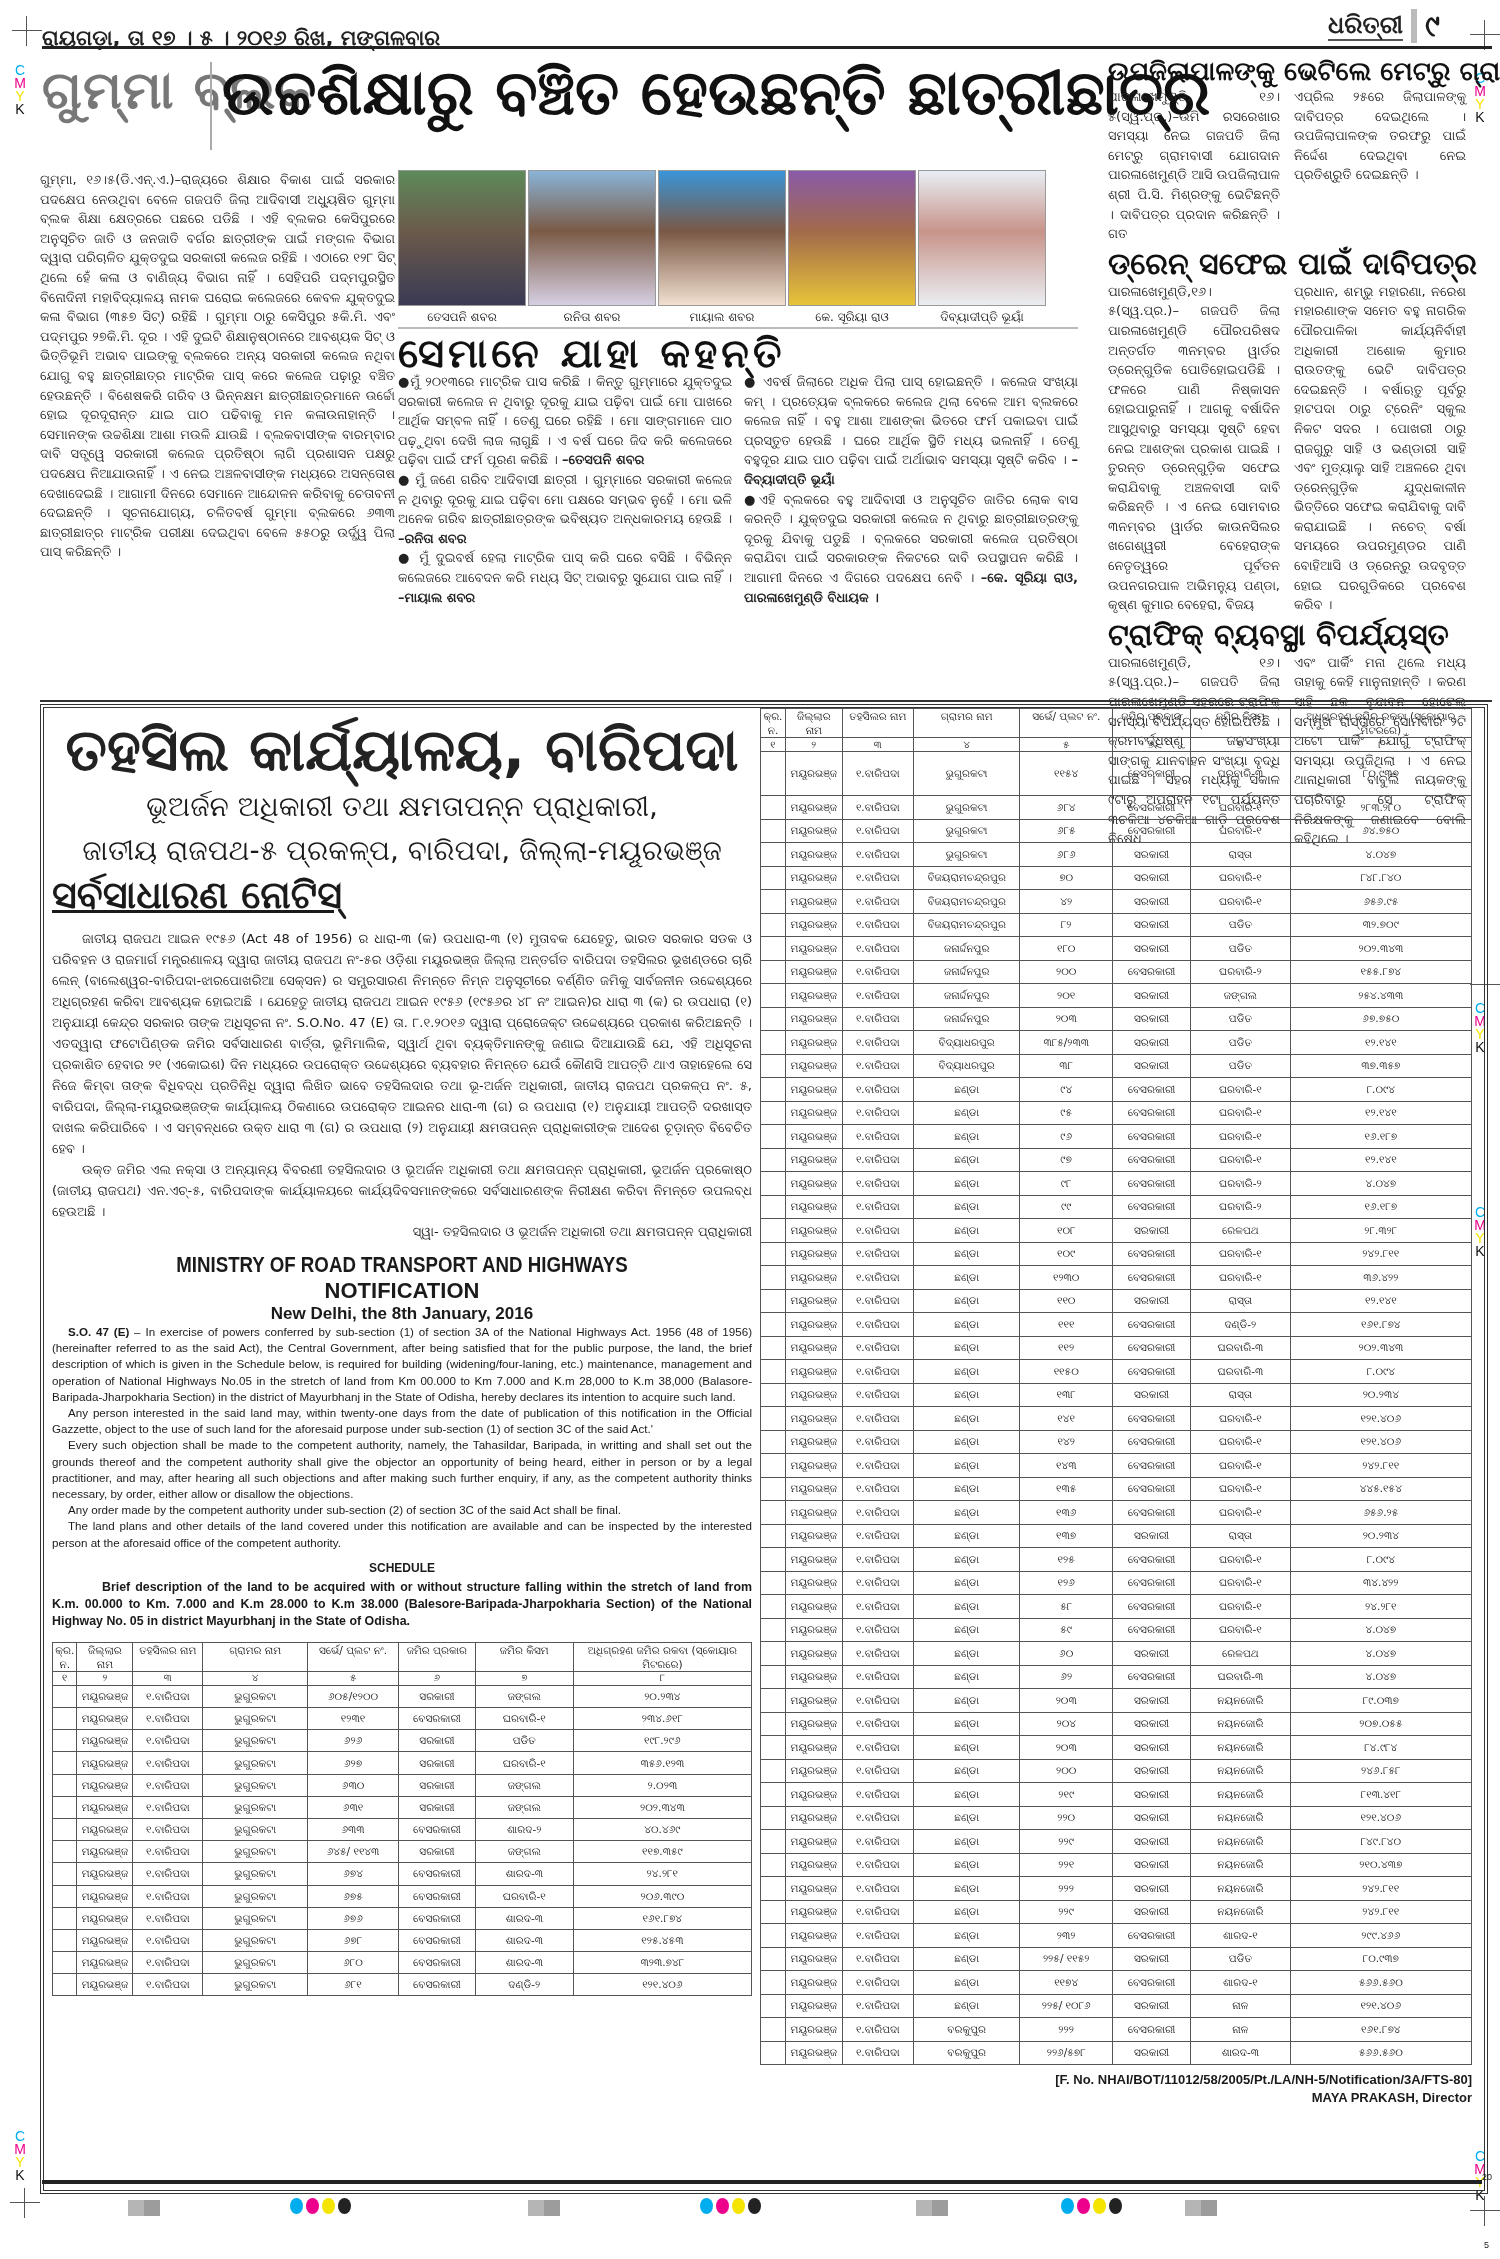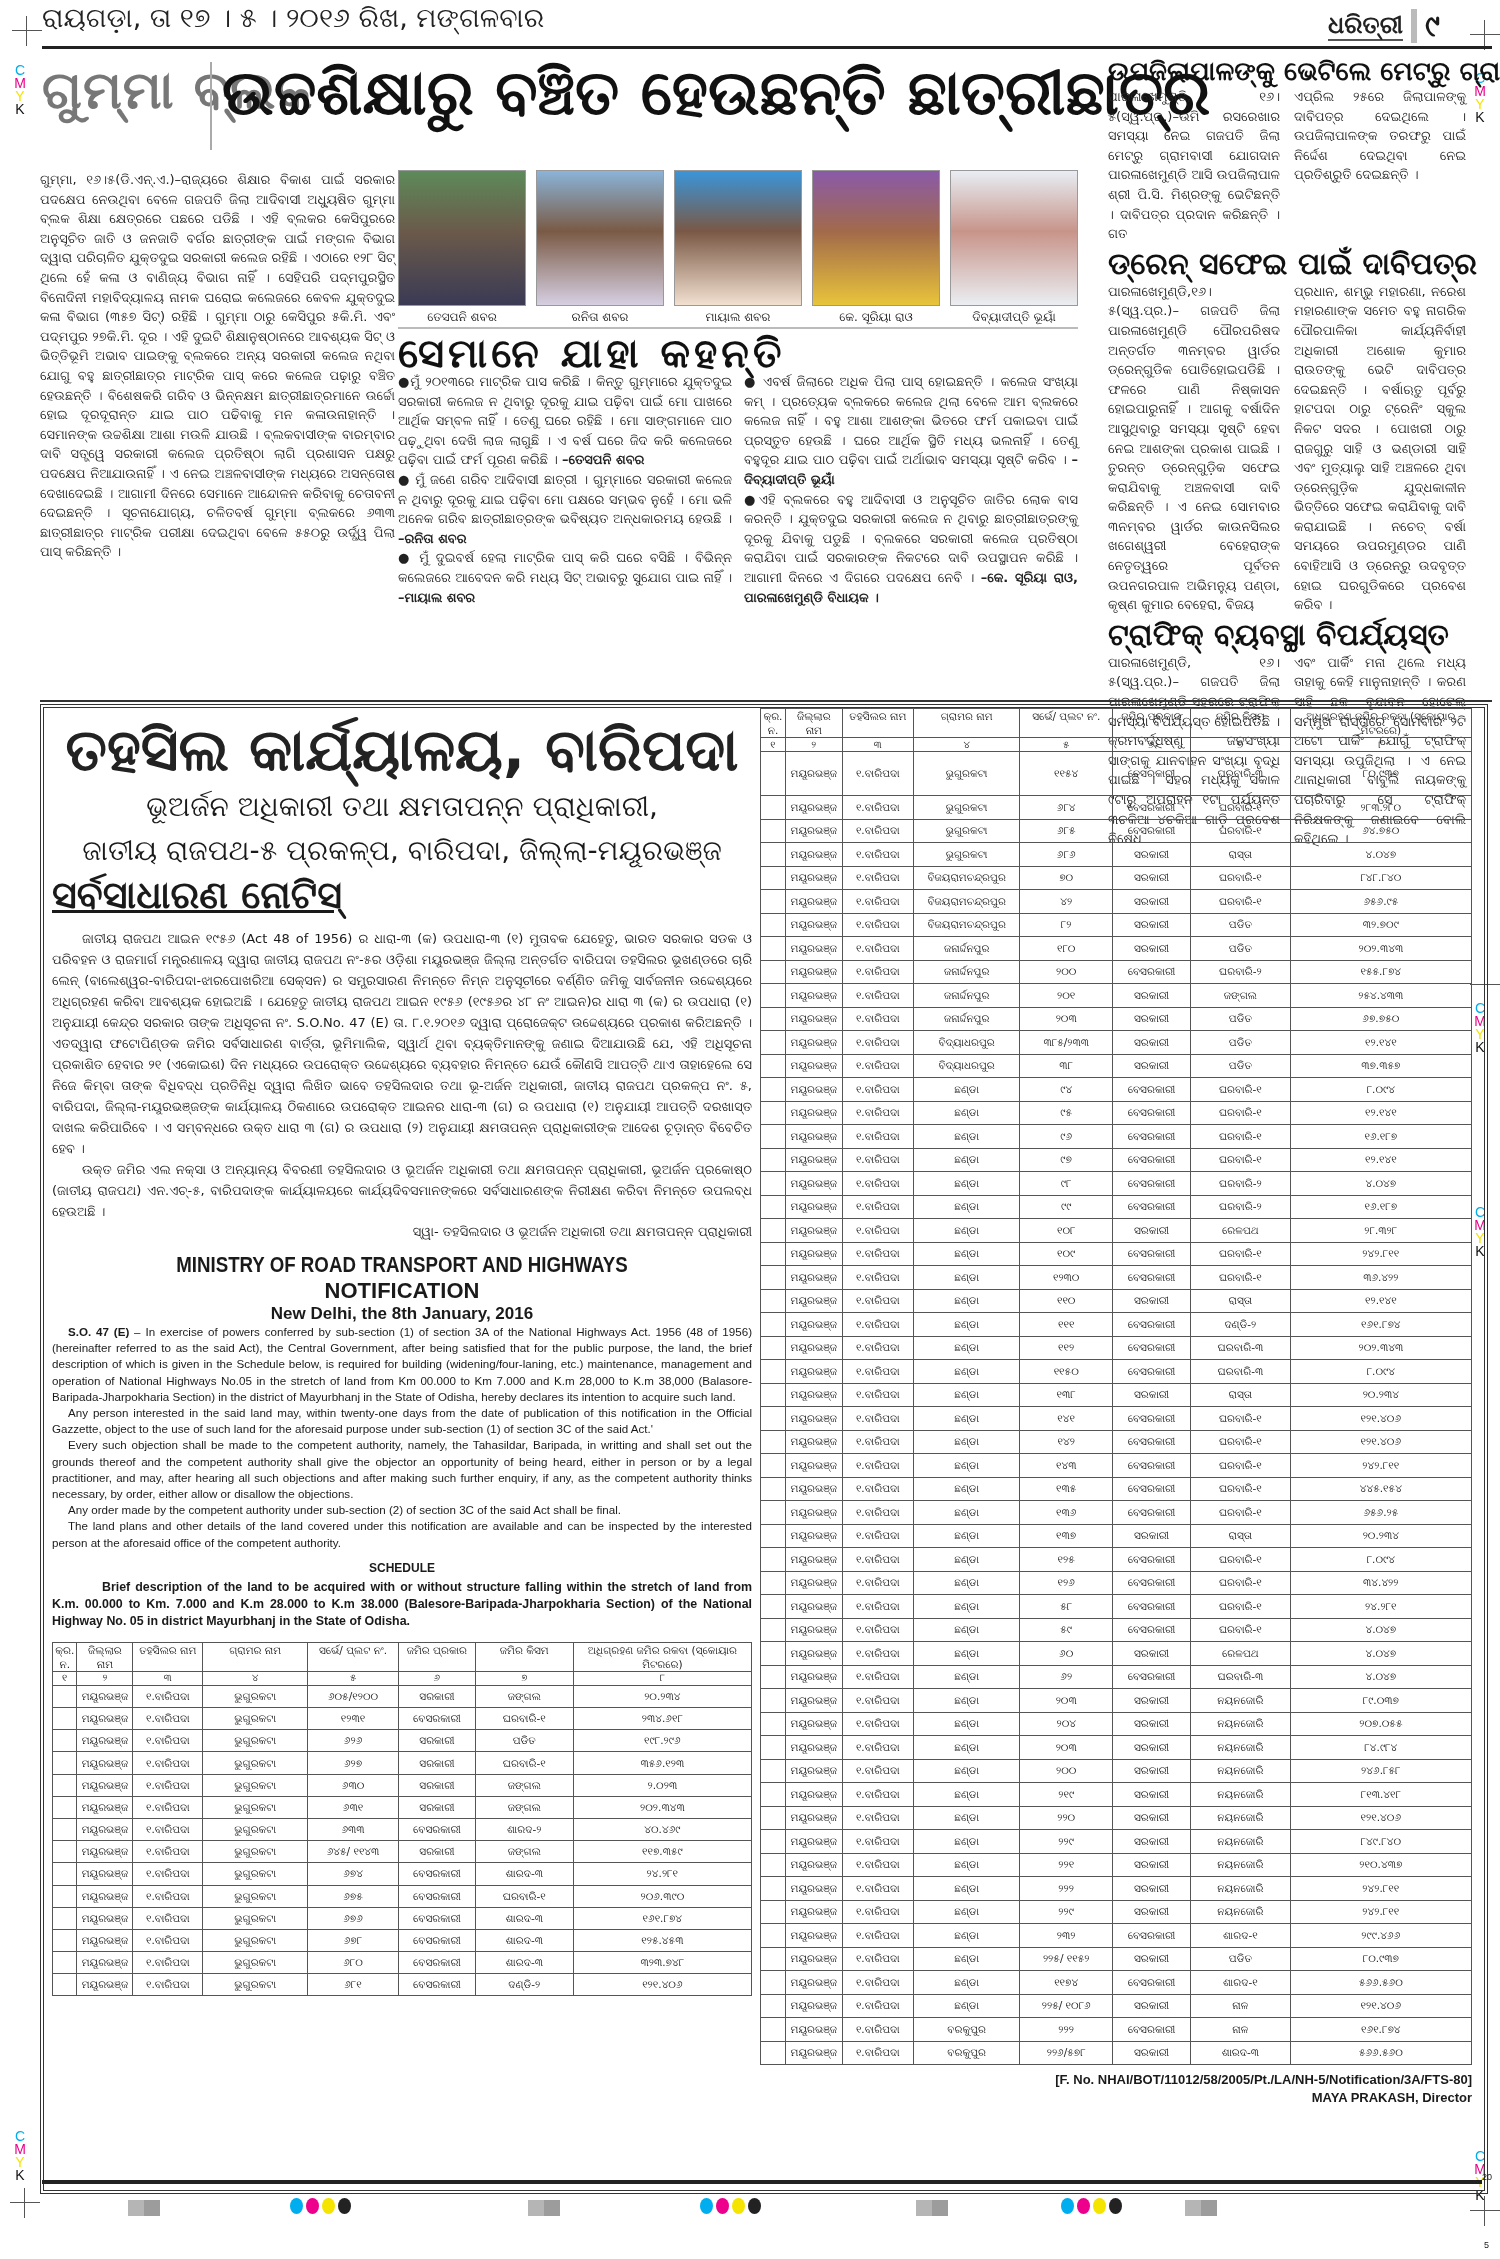--- a/index.html
+++ b/index.html
@@ -3,32 +3,32 @@
 <meta charset="utf-8">
 <style>
   *{box-sizing:border-box;margin:0;padding:0}
   body{width:1500px;height:2259px;background:#fff;font-family:"DejaVu Sans",sans-serif;color:#1a1a1a;position:relative;overflow:hidden}
   .abs{position:absolute}
   .reg{position:absolute;font-size:14px;line-height:13px;font-family:"Liberation Sans",sans-serif;width:12px;text-align:center}
   .reg .c{color:#00aeef}.reg .m{color:#ec008c}.reg .y{color:#f5e400}.reg .k{color:#111}
   .cross{position:absolute;width:30px;height:30px}
   .cross:before{content:"";position:absolute;left:14px;top:0;width:1px;height:30px;background:#555}
   .cross:after{content:"";position:absolute;top:14px;left:0;width:30px;height:1px;background:#555}
-  .dateline{left:42px;top:2px;font-size:27px;font-weight:normal;color:#222}
+  .dateline{left:42px;top:26px;font-size:21px;font-weight:bold;color:#222}
   .masthead{right:60px;top:8px;display:flex;align-items:center;gap:8px}
   .masthead .brand{font-size:24px;font-weight:bold;color:#222;border-bottom:2px solid #555}
   .masthead .sep{width:6px;height:34px;background:#bbb}
   .masthead .pno{font-size:30px;font-weight:bold}
   .topline{left:42px;top:46px;width:1450px;height:3px;background:#222}
   .kicker{left:42px;top:60px;font-size:52px;font-weight:bold;color:#777;letter-spacing:1px}
   .kbar{left:210px;top:62px;width:2px;height:88px;background:#aaa}
   .headline{left:222px;top:56px;font-size:62px;font-weight:bold;color:#111;white-space:nowrap}
   .body{font-size:13px;line-height:19.6px;text-align:justify;color:#222}
   .col-left{left:40px;top:170px;width:355px}
-  .photos{left:398px;top:170px;width:680px;display:flex;gap:10px}
+  .photos{left:398px;top:170px;width:680px;display:flex;gap:2px}
   .photo{width:128px}
   .photo .img{height:136px;border:1px solid #999}
   .photo .cap{font-size:12px;text-align:center;margin-top:4px}
   .rule{height:2px;background:#bbb}
   .sub-head{font-size:40px;font-weight:bold;letter-spacing:4px;color:#111}
   .quotes{left:398px;top:372px;width:680px;display:flex;gap:12px}
   .quotes .qcol{flex:1}
   .rhead{font-size:30px;font-weight:bold;color:#111;white-space:nowrap}
   .rcols{display:flex;gap:14px}
   .rcols .body{flex:1}

